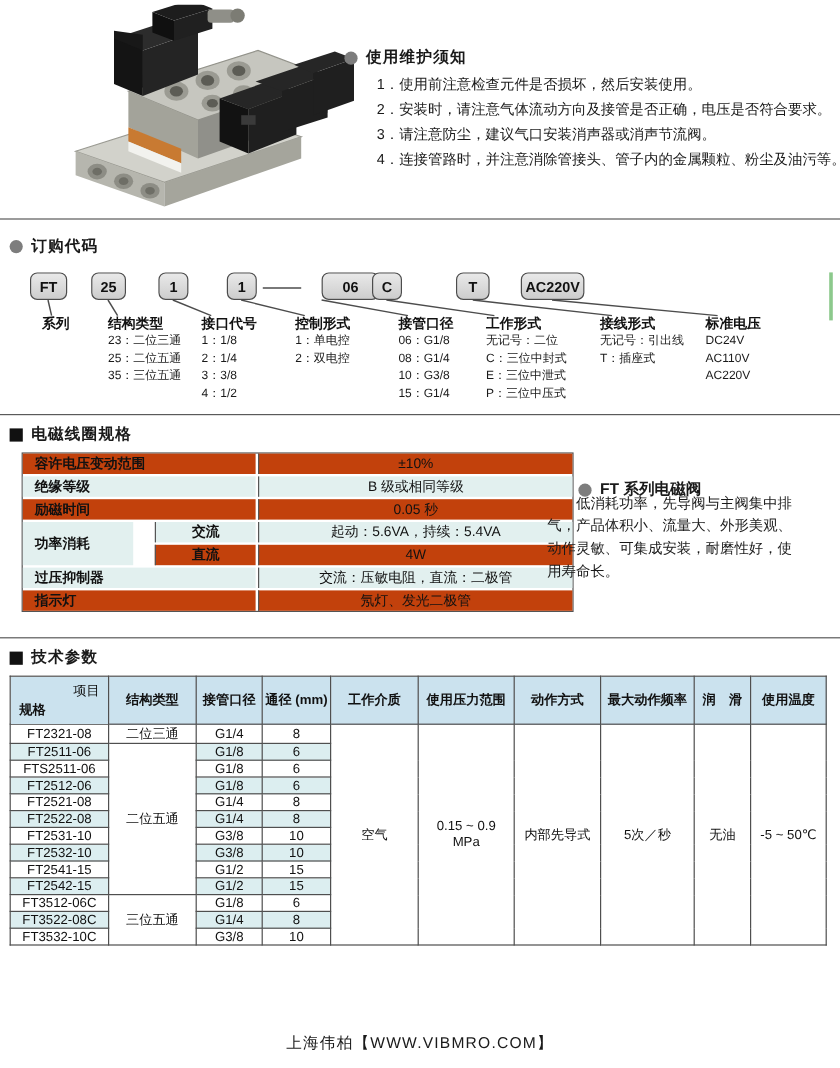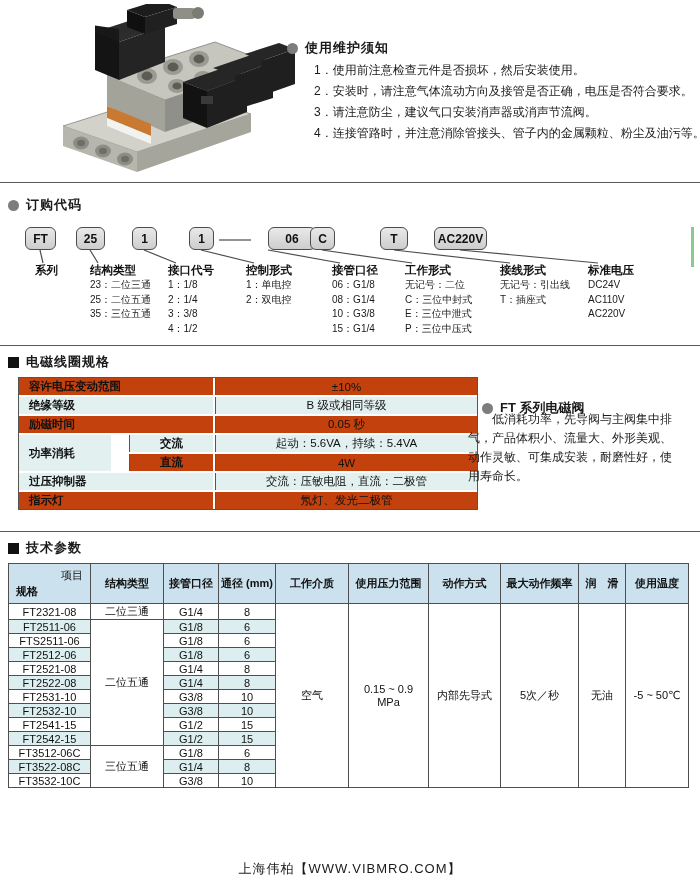--- a/index.html
+++ b/index.html
@@ -225,21 +225,21 @@
     <div class="coil-cell coil-val bg-b">交流：压敏电阻，直流：二极管</div>
 
     <div class="coil-cell coil-label bg-a">指示灯</div>
     <div class="coil-cell coil-val bg-a">氖灯、发光二极管</div>
   </div>
 
   <div class="sec-head" style="left:482px; top:399px;">
     <span class="bullet-circle"></span>
     <span class="sec-title" style="letter-spacing:0;">FT 系列电磁阀</span>
   </div>
-  <div class="abs ft-note-par" style="left:468px; top:410px; width:214px;">低消耗功率，先导阀与主阀集中排气，产品体积小、流量大、外形美观、动作灵敏、可集成安装，耐磨性好，使用寿命长。</div>
+  <div class="abs ft-note-par" style="left:456px; top:410px; width:214px;">低消耗功率，先导阀与主阀集中排气，产品体积小、流量大、外形美观、动作灵敏、可集成安装，耐磨性好，使用寿命长。</div>
 
   <div class="divider" style="top:531px;"></div>
 
   <div class="sec-head" style="left:8px; top:539px;">
     <span class="bullet-square"></span>
     <span class="sec-title">技术参数</span>
   </div>
 
   <table class="tech">
     <colgroup>

